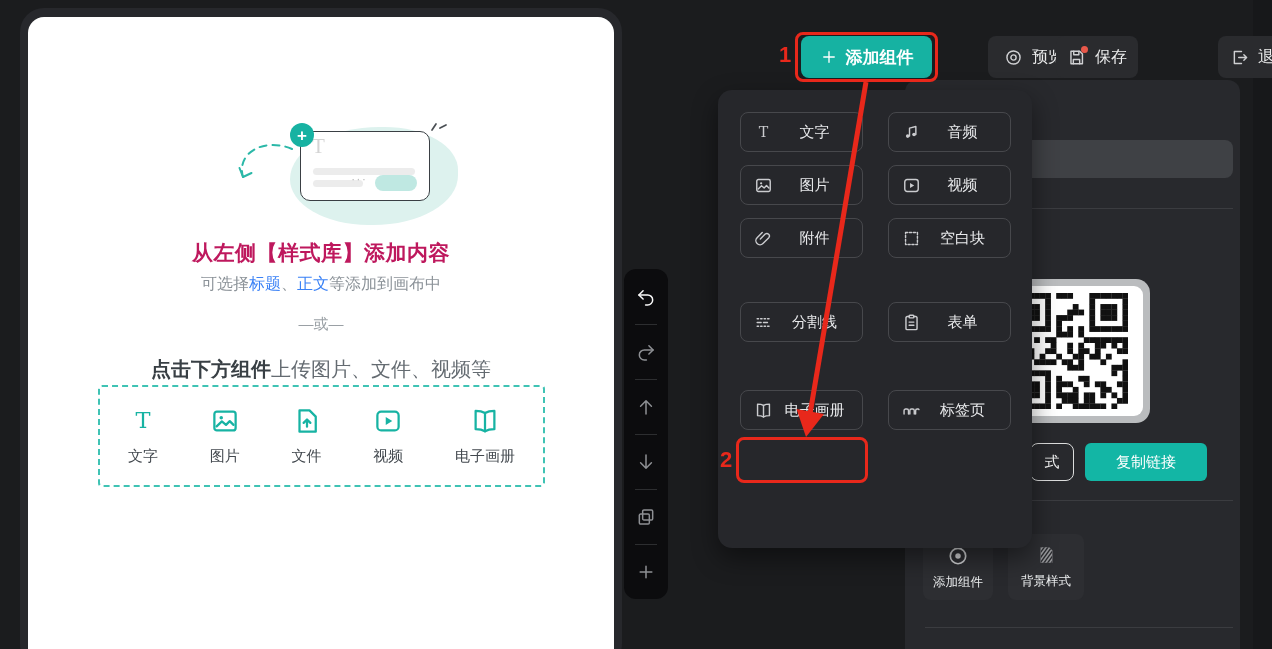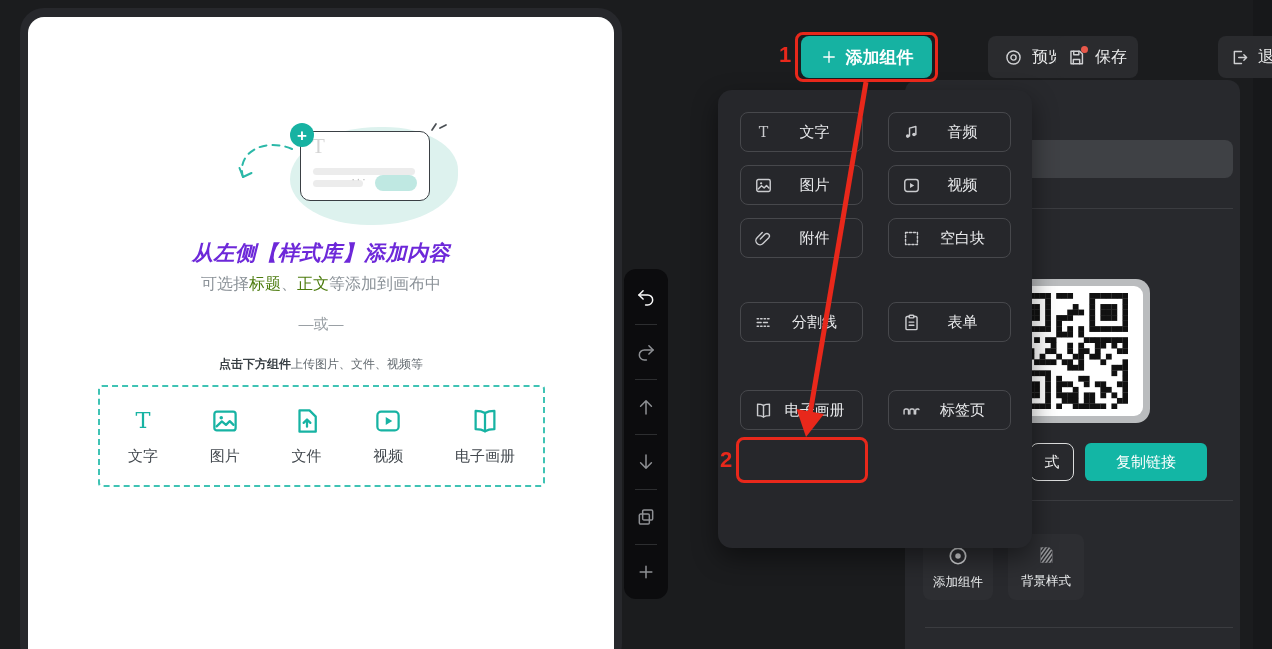--- a/index.html
+++ b/index.html
@@ -31,25 +31,25 @@
   .canvas { left:8px; top:9px; width:586px; height:700px; background:#ffffff; border-radius:16px; }
   .illustration { left:200px; top:98px; width:232px; height:122px; }
   .blob { left:62px; top:12px; width:168px; height:98px; background:#ddf2ee; border-radius:55% 45% 52% 48%; }
   .demo-card { left:72px; top:16px; width:130px; height:70px; background:#fff; border:1.6px solid #3a3f44; border-radius:10px; }
   .demo-T { left:11px; top:2px; font-family:"Liberation Serif","DejaVu Serif",serif; font-size:21px; color:#d4d4d4; }
   .demo-bar1 { left:12px; top:36px; width:102px; height:7px; background:#ececec; border-radius:3.5px; }
   .demo-bar2 { left:12px; top:48px; width:50px; height:7px; background:#ececec; border-radius:3.5px; }
   .demo-dots { left:50px; top:39px; font-size:13px; color:#bfbfbf; letter-spacing:1px; }
   .demo-pill { left:74px; top:43px; width:42px; height:16px; background:#bfe8e2; border-radius:8px; }
   .plus-badge { left:62px; top:8px; width:24px; height:24px; background:#17b2a2; border-radius:50%; color:#fff; display:flex; align-items:center; justify-content:center; font-size:17px; font-weight:700; line-height:1; }
-  .empty-title { top:222px; width:100%; text-align:center; font-size:21px; font-weight:700; color:#6d28d9; letter-spacing:.5px;font-style:italic; }
+  .empty-title { top:222px; width:100%; text-align:center; font-size:21px; font-weight:700; color:#be185d; letter-spacing:.5px; }
   .empty-sub { top:257px; width:100%; text-align:center; font-size:16px; color:#8b9298; }
-  .empty-sub .teal { color:#4d7c0f; }
+  .empty-sub .teal { color:#3b82f6; }
   .empty-or { top:298px; width:100%; text-align:center; font-size:15px; color:#9aa0a5; }
-  .empty-hint { top:339px; width:100%; text-align:center; font-size:12px; color:#646b71; }
+  .empty-hint { top:339px; width:100%; text-align:center; font-size:20px; color:#646b71; }
   .empty-hint b { color:#383f44; }
   .upload-box { left:70px; top:368px; width:447px; height:102px; border:2px dashed #3fc3b4; border-radius:4px; display:flex; justify-content:space-between; align-items:center; padding:0 28px; }
   .upload-item { display:flex; flex-direction:column; align-items:center; cursor:pointer; }
   .upload-item .up-icon { width:30px; height:30px; color:#17b3a3; }
   .upload-item .up-label { margin-top:11px; font-size:15px; color:#42484e; white-space:nowrap; }
 
   
   .v-toolbar { left:624px; top:269px; width:44px; height:330px; background:#0c0c0e; border-radius:12px; z-index:5; display:flex; flex-direction:column; }
   .tb-item { flex:1; display:flex; align-items:center; justify-content:center; position:relative; color:#8e9094; cursor:pointer; }
   .tb-item + .tb-item::before { content:''; position:absolute; top:0; left:11px; width:22px; height:1px; background:#2d2e30; }

